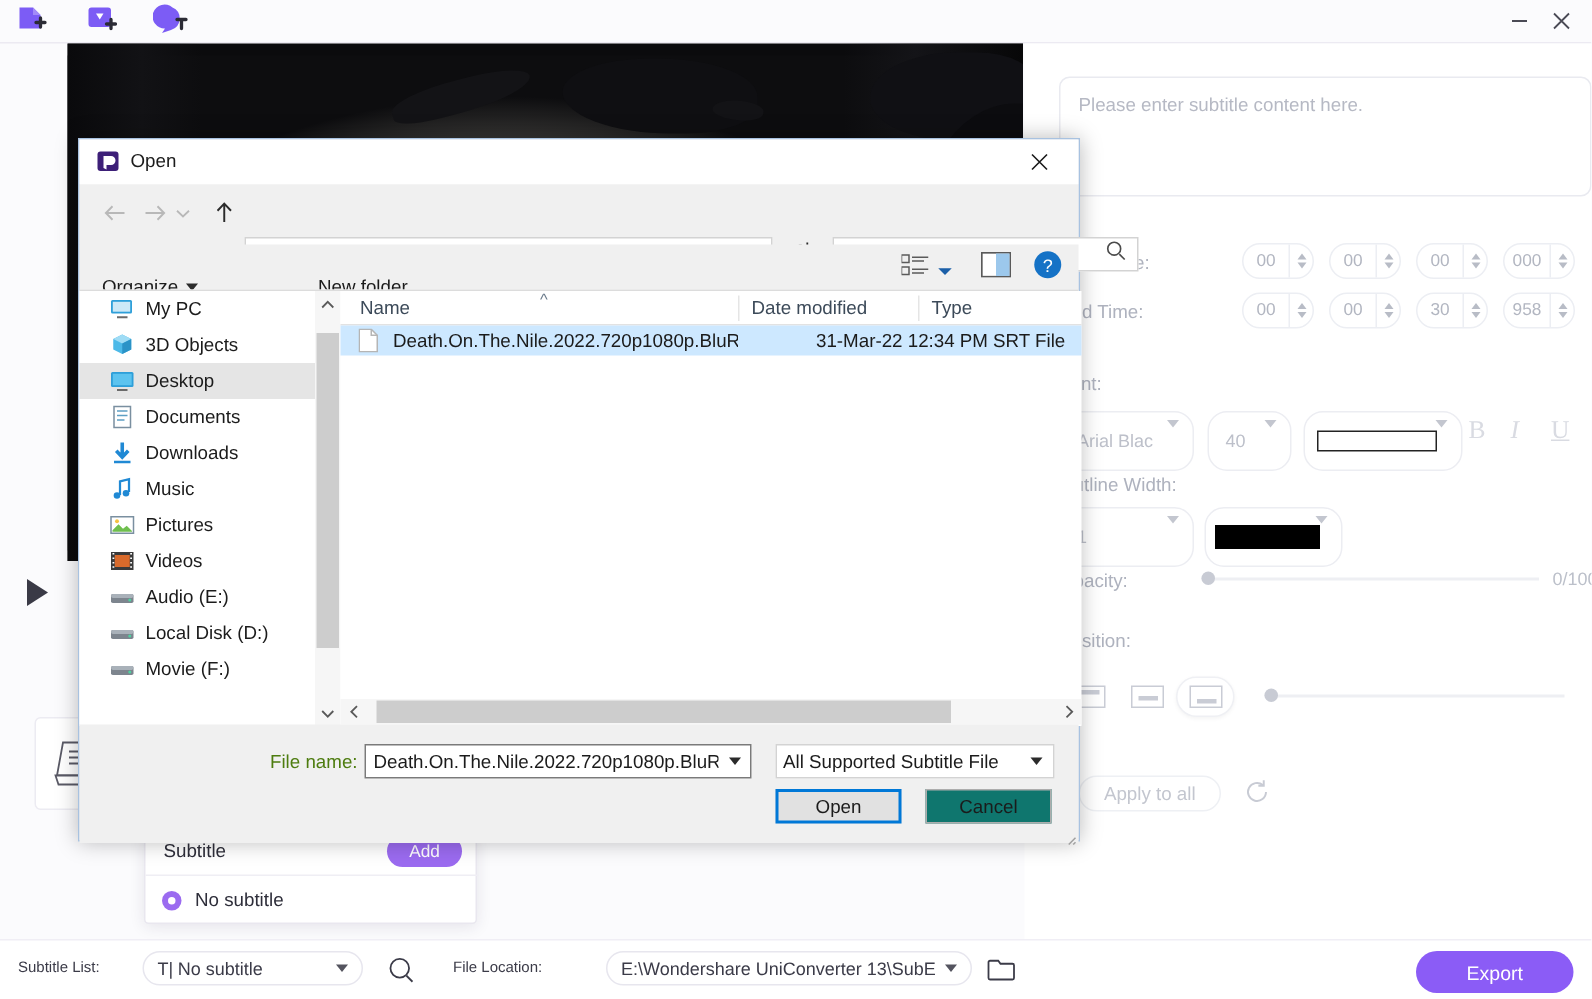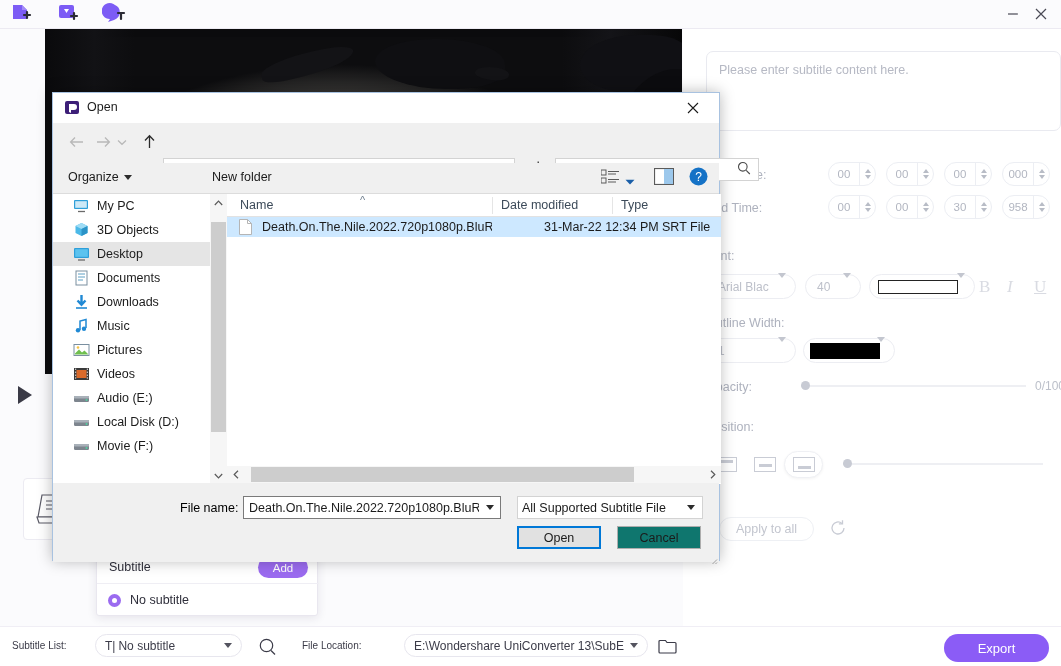--- a/index.html
+++ b/index.html
@@ -92,21 +92,21 @@
     position: absolute; height: 24px; width: 48px; border: 1px solid #eceef3;
     border-radius: 12px; display: flex; align-items: center; background: #fff;
   }
   .spin .v { flex: 1; text-align: center; font-size: 11.5px; color: #b2b6c1; }
   .spin .arrs { width: 16px; border-left: 1px solid #eceef3; height: 100%;
                 display: flex; flex-direction: column; align-items: center; justify-content: center; gap: 2px; }
   .car { width: 0; height: 0; border-left: 3.5px solid transparent; border-right: 3.5px solid transparent; }
   .car.up { border-bottom: 4px solid #b8bcc6; }
   .car.dn { border-top: 4px solid #b8bcc6; }
 
-  .pill { position: absolute; height: 25px; border: 1px solid #ecedf2; border-radius: 13px;
+  .pill { position: absolute; height: 40px; border: 1px solid #ecedf2; border-radius: 13px;
           background: #fff; display: flex; align-items: center; }
   .pill .pv { margin-left: 11px; font-size: 12px; color: #bdc0ca; white-space: nowrap; }
   .pill .pc { position: absolute; right: 9px; }
   .cchev { width: 0; height: 0; border-left: 4px solid transparent; border-right: 4px solid transparent;
            border-top: 5px solid #c3c6cf; }
   .swatch-w { width: 80px; height: 14px; border: 1.4px solid #232323; background: #fff; }
   .swatch-b { width: 70px; height: 16px; background: #000; }
 
   .styb { position: absolute; font-size: 17px; color: #d9dbe2; font-family: "Liberation Serif", serif; }
 
@@ -168,21 +168,21 @@
   .cbdrop { position: absolute; right: 5px; width: 0; height: 0;
             border-left: 4px solid transparent; border-right: 4px solid transparent;
             border-top: 5px solid #2b2b2b; cursor: pointer; }
   .refresh { position: absolute; left: 472px; top: 37px; width: 20px; height: 20px; cursor: pointer; }
   .searchbox { position: absolute; left: 502px; top: 35px; width: 204px; height: 23px;
                background: #fff; border: 1px solid #d3d3d3; display: flex; align-items: center; }
   .searchbox .sp { margin-left: 7px; font-size: 12.5px; color: #8a8a8a; }
   .searchbox .si { position: absolute; right: 7px; }
 
   .dtool { position: absolute; left: 0; top: 70px; width: 100%; height: 30px; background: #f0f0f0; }
-  .dtool-i { position: absolute; font-size: 12.5px; color: #1b1b1b; top: 7px; cursor: pointer; }
+  .dtool-i { position: absolute; font-size: 12.5px; color: #1b1b1b; top: 21px; cursor: pointer; text-decoration: underline; }
   .tchev { display: inline-block; width: 0; height: 0; margin-left: 5px; vertical-align: middle;
            border-left: 4px solid transparent; border-right: 4px solid transparent; border-top: 5px solid #2b2b2b; }
 
   .dbody { position: absolute; left: 0; top: 100px; width: 100%; height: 290px; background: #fff;
            border-top: 1px solid #dcdcdc; }
   .dside { position: absolute; left: 0; top: 0; width: 157px; height: 290px; background: #fff; }
   .sitem { height: 24px; display: flex; align-items: center; padding-left: 20px; cursor: pointer; font-size: 12.5px; color: #1b1b1b; }
   .sitem.sel { background: #e5e5e5; }
   .sitem .ic { width: 17px; height: 16px; margin-right: 7px; flex: none; display: flex; align-items: center; }
   .vsb { position: absolute; left: 157px; top: 0; width: 17px; height: 290px; background: #f6f6f6; }
@@ -200,21 +200,21 @@
   .fname { margin-left: 10px; font-size: 12.5px; color: #1b1b1b; width: 230px;
            overflow: hidden; white-space: nowrap; }
   .fdate { position: absolute; left: 317px; font-size: 12.5px; color: #1b1b1b; }
   .ftype { position: absolute; left: 435px; font-size: 12.5px; color: #1b1b1b; }
 
   .hsb { position: absolute; left: 174px; top: 272px; width: 494px; height: 17px; background: #f6f6f6; }
   .hsb-th { position: absolute; left: 24px; top: 1px; width: 383px; height: 15px; background: #cdcdcd; }
   .hsb-a { position: absolute; top: 0; width: 17px; height: 17px; display: flex; align-items: center; justify-content: center; cursor: pointer; }
 
   .dfoot { position: absolute; left: 0; top: 390px; width: 100%; height: 79px; background: #f0f0f0; }
-  .fnlab { position: absolute; left: 180px; top: 501px; font-size: 12.5px; color: #000000; }
+  .fnlab { position: absolute; left: 180px; top: 501px; font-size: 12.5px; color: #4d7c0f; }
   .fninput { position: absolute; left: 243px; top: 496px; width: 258px; height: 23px;
              background: #fff; border: 1px solid #7a7a7a; display: flex; align-items: center; }
   .fninput .fv { margin-left: 5px; font-size: 12.5px; color: #1b1b1b; overflow: hidden; white-space: nowrap; width: 230px; }
   .fninput .fc { position: absolute; right: 6px; width: 0; height: 0;
                  border-left: 4px solid transparent; border-right: 4px solid transparent; border-top: 5px solid #2b2b2b; }
   .ftype-sel { position: absolute; left: 517px; top: 496px; width: 186px; height: 23px;
                background: #fff; border: 1px solid #d3d3d3; display: flex; align-items: center; }
   .ftype-sel .fv { margin-left: 4px; font-size: 12.5px; color: #1b1b1b; }
   .ftype-sel .fc { position: absolute; right: 7px; width: 0; height: 0;
                    border-left: 4px solid transparent; border-right: 4px solid transparent; border-top: 5px solid #2b2b2b; }

